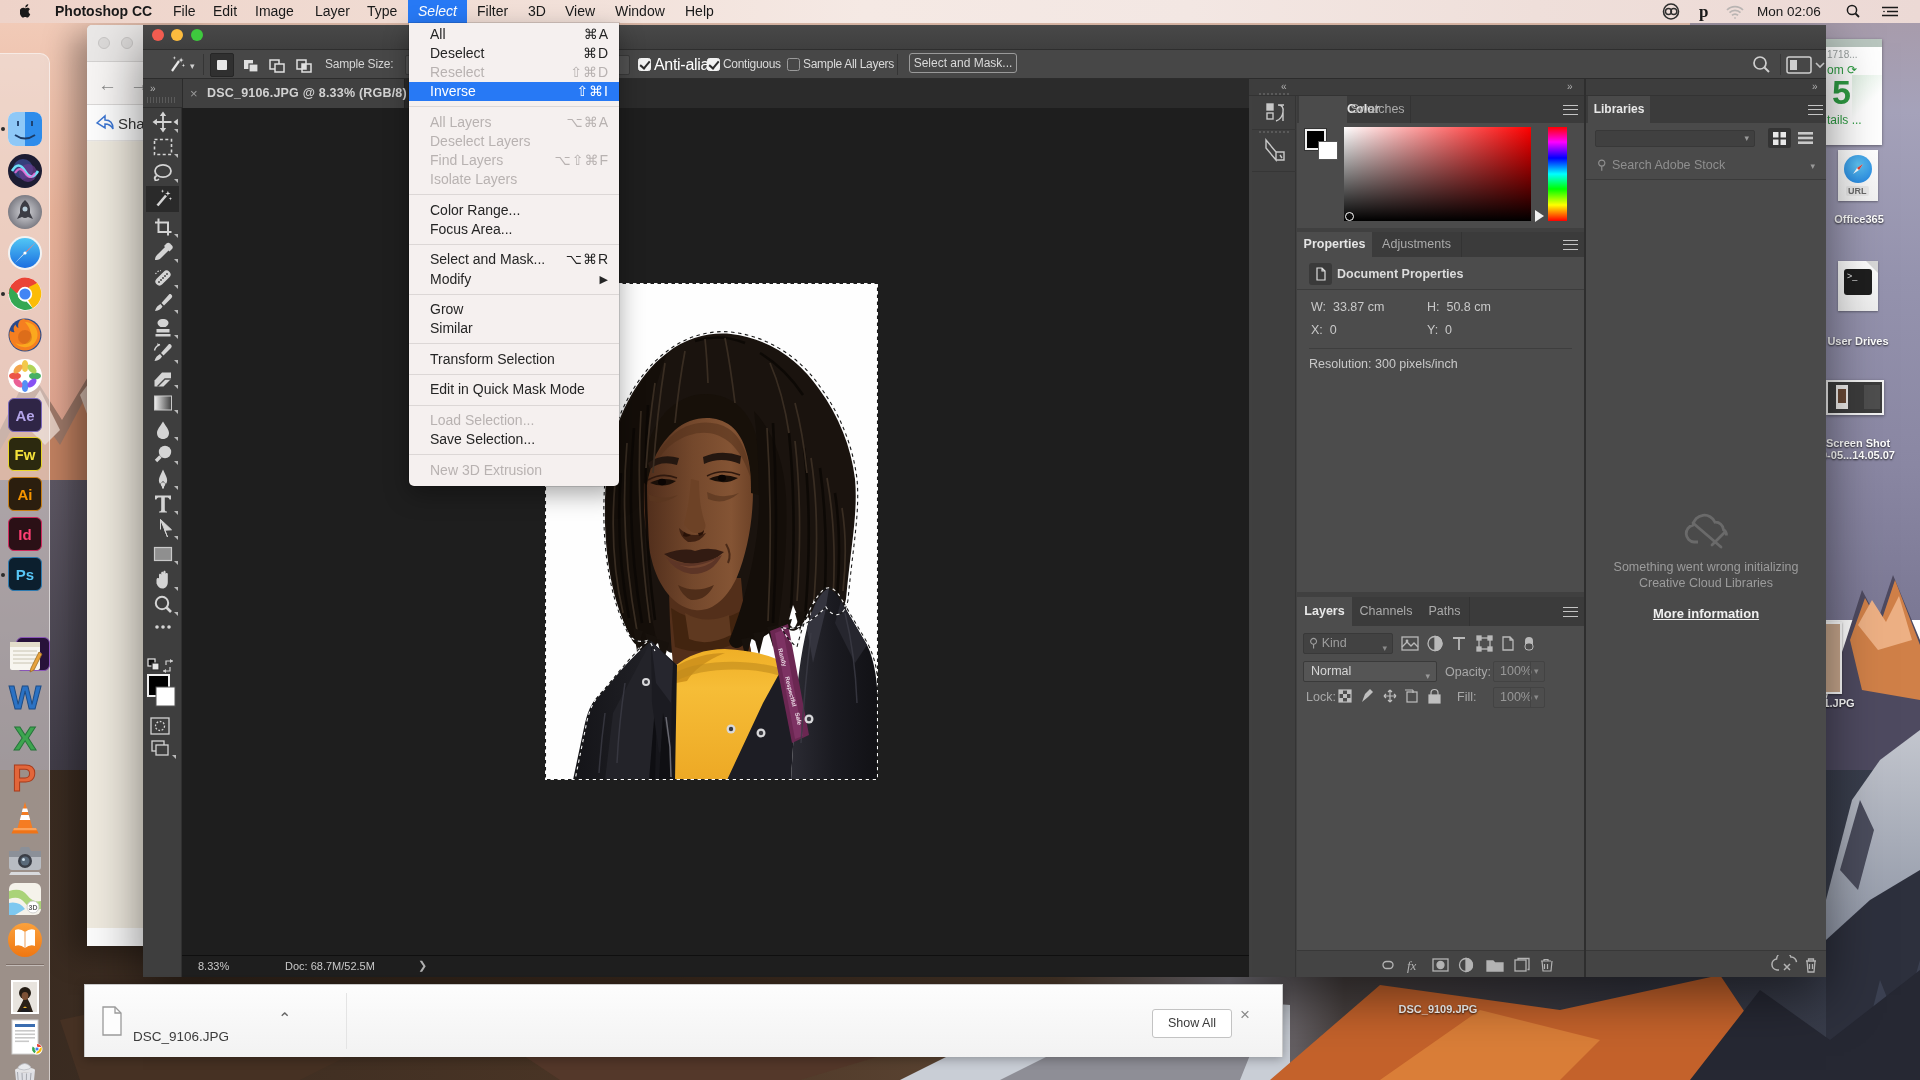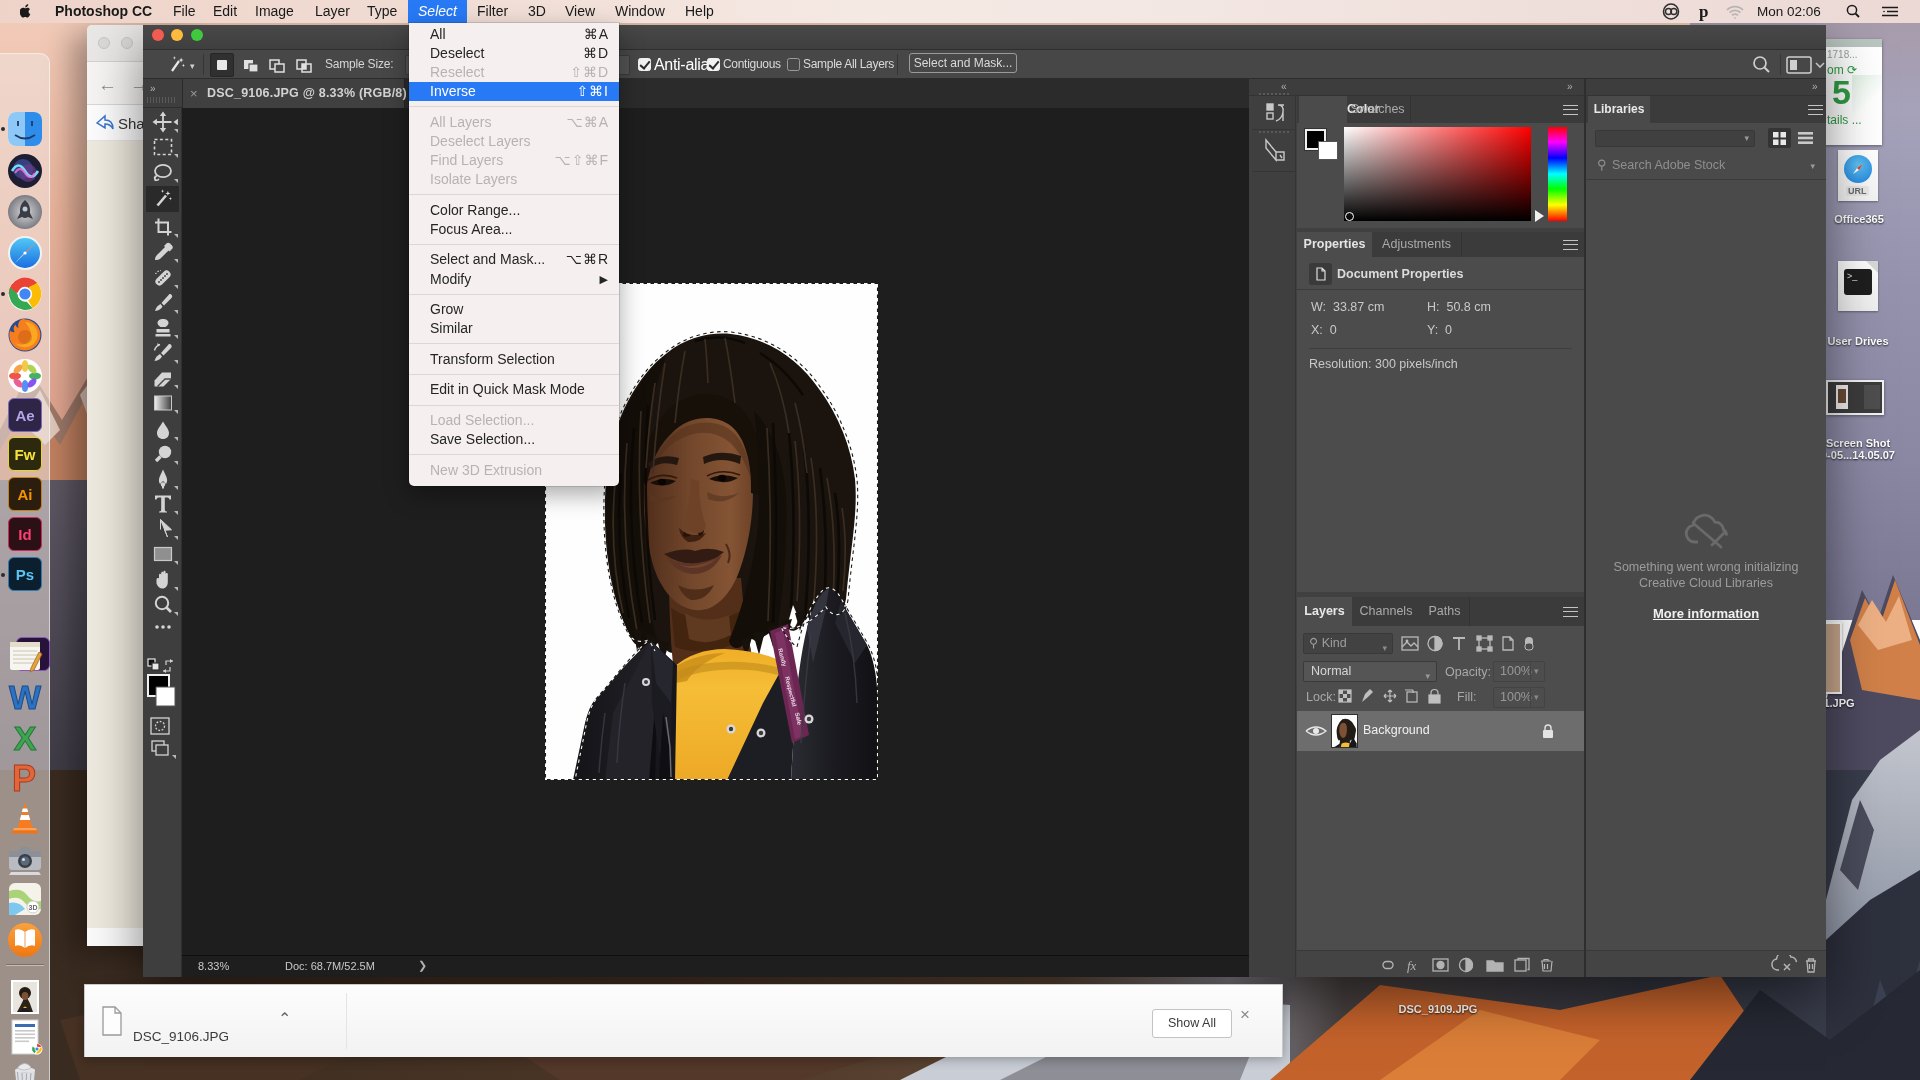--- a/index.html
+++ b/index.html
@@ -457,41 +457,20 @@
     <rect x="70" y="6" width="10" height="10"></rect>
           <path d="M68 4 l8 0 M76 4 l0 3"></path>
     <rect x="92" y="9" width="11" height="8" fill="#bfbfbf"></rect>
           <path d="M94 9 l0 -2 a3.5 3.5 0 0 1 7 0 l0 2"></path>
    </svg>
    <div class="abs" style="left:160px;top:64px;color:#a8a8a8;">Fill:</div>
    <div class="abs" style="left:196px;top:61px;width:52px;height:21px;border:1px solid #434343;border-radius:2px;color:#989898;line-height:19px;"><span style="margin-left:6px;">100%</span></div>
    <div class="abs" style="left:233px;top:61px;width:15px;height:21px;border-left:1px solid #434343;">
           <span class="abs" style="left:3px;top:5px;font-size:9px;color:#8a8a8a;">▾</span>
         </div>
-   <div class="abs" style="left:0;top:85px;width:287px;height:40px;background:#6d6d6d;">
-    <svg class="abs" style="left:8px;top:12px;" width="22" height="16">
-            <path d="M1 8 q10 -8 20 0 q-10 8 -20 0" fill="none" stroke="#e8e8e8" stroke-width="1.4"></path>
-            <circle cx="11" cy="8" r="3" fill="#e8e8e8"></circle>
-          </svg>
-    <div class="abs" style="left:35px;top:4px;width:25px;height:32px;background:#fff;outline:1px solid #2f2f2f;overflow:hidden;">
-     <svg width="25" height="32" viewBox="0 0 333 430" preserveAspectRatio="xMidYMid slice">
-              <rect width="333" height="430" fill="#fdfdfd"></rect>
-              <path d="M138 59 Q181 46 224 62 Q262 84 286 126 Q308 160 319 188 Q322 220 312 250 Q305 290 300 317 L288 318 L262 330 Q250 345 238 340 L240 430 L96 430 L108 330 Q100 345 88 338 L76 320 Q66 290 66 270 Q60 235 62 202 Q66 165 80 140 Q96 95 138 59 Z" fill="#221b16"></path>
-              <path d="M96 210 Q94 160 108 135 Q124 108 152 106 Q181 108 192 135 Q203 162 199 212 Q196 252 184 280 Q168 308 148 308 Q126 306 110 272 Q98 244 96 210 Z" fill="#7c5136"></path>
-              <path d="M118 430 L126 385 Q146 368 176 367 Q210 368 236 378 L228 430 Z" fill="#f5bc38"></path>
-              <path d="M20 430 L45 421 L110 378 L100 430 Z" fill="#17171c"></path>
-              <path d="M230 430 L238 380 L281 297 L329 381 L329 430 Z" fill="#17171c"></path>
-            </svg>
-    </div>
-    <div class="abs" style="left:66px;top:12px;color:#f0f0f0;">Background</div>
-    <svg class="abs" style="left:244px;top:12px;" width="14" height="16">
-            <rect x="2" y="7" width="10" height="8" rx="1" fill="#e3e3e3"></rect>
-            <path d="M4 7 l0 -2 a3 3 0 0 1 6 0 l0 2" fill="none" stroke="#e3e3e3" stroke-width="1.4"></path>
-          </svg>
-   </div>
    <div class="abs" style="left:0;top:324px;width:287px;height:27px;background:#444444;border-top:1px solid #383838;">
     <svg class="abs" style="left:84px;top:5px;" width="200" height="18" fill="none" stroke="#b3b3b3" stroke-width="1.3">
      <path d="M2 9 a3.5 3.5 0 0 1 3.5 -3.5 l3 0 a3.5 3.5 0 0 1 0 7 M12 9 a3.5 3.5 0 0 1 -3.5 3.5 l-3 0 a3.5 3.5 0 0 1 0 -7" transform="translate(0,0)"></path>
      <text x="26" y="14" font-size="13" font-style="italic" fill="#b3b3b3" stroke="none" font-family="Liberation Serif">fx</text>
      <rect x="52" y="3" width="15" height="12"></rect>
             <circle cx="59.5" cy="9" r="3.5" fill="#b3b3b3"></circle>
      <circle cx="85" cy="9" r="6.5"></circle>
             <path d="M85 2.5 a6.5 6.5 0 0 1 0 13 Z" fill="#b3b3b3"></path>
      <path d="M106 5 l6 0 l2 2 l8 0 l0 8 l-16 0 Z" fill="#b3b3b3"></path>
      <rect x="134" y="4" width="11" height="11"></rect>

